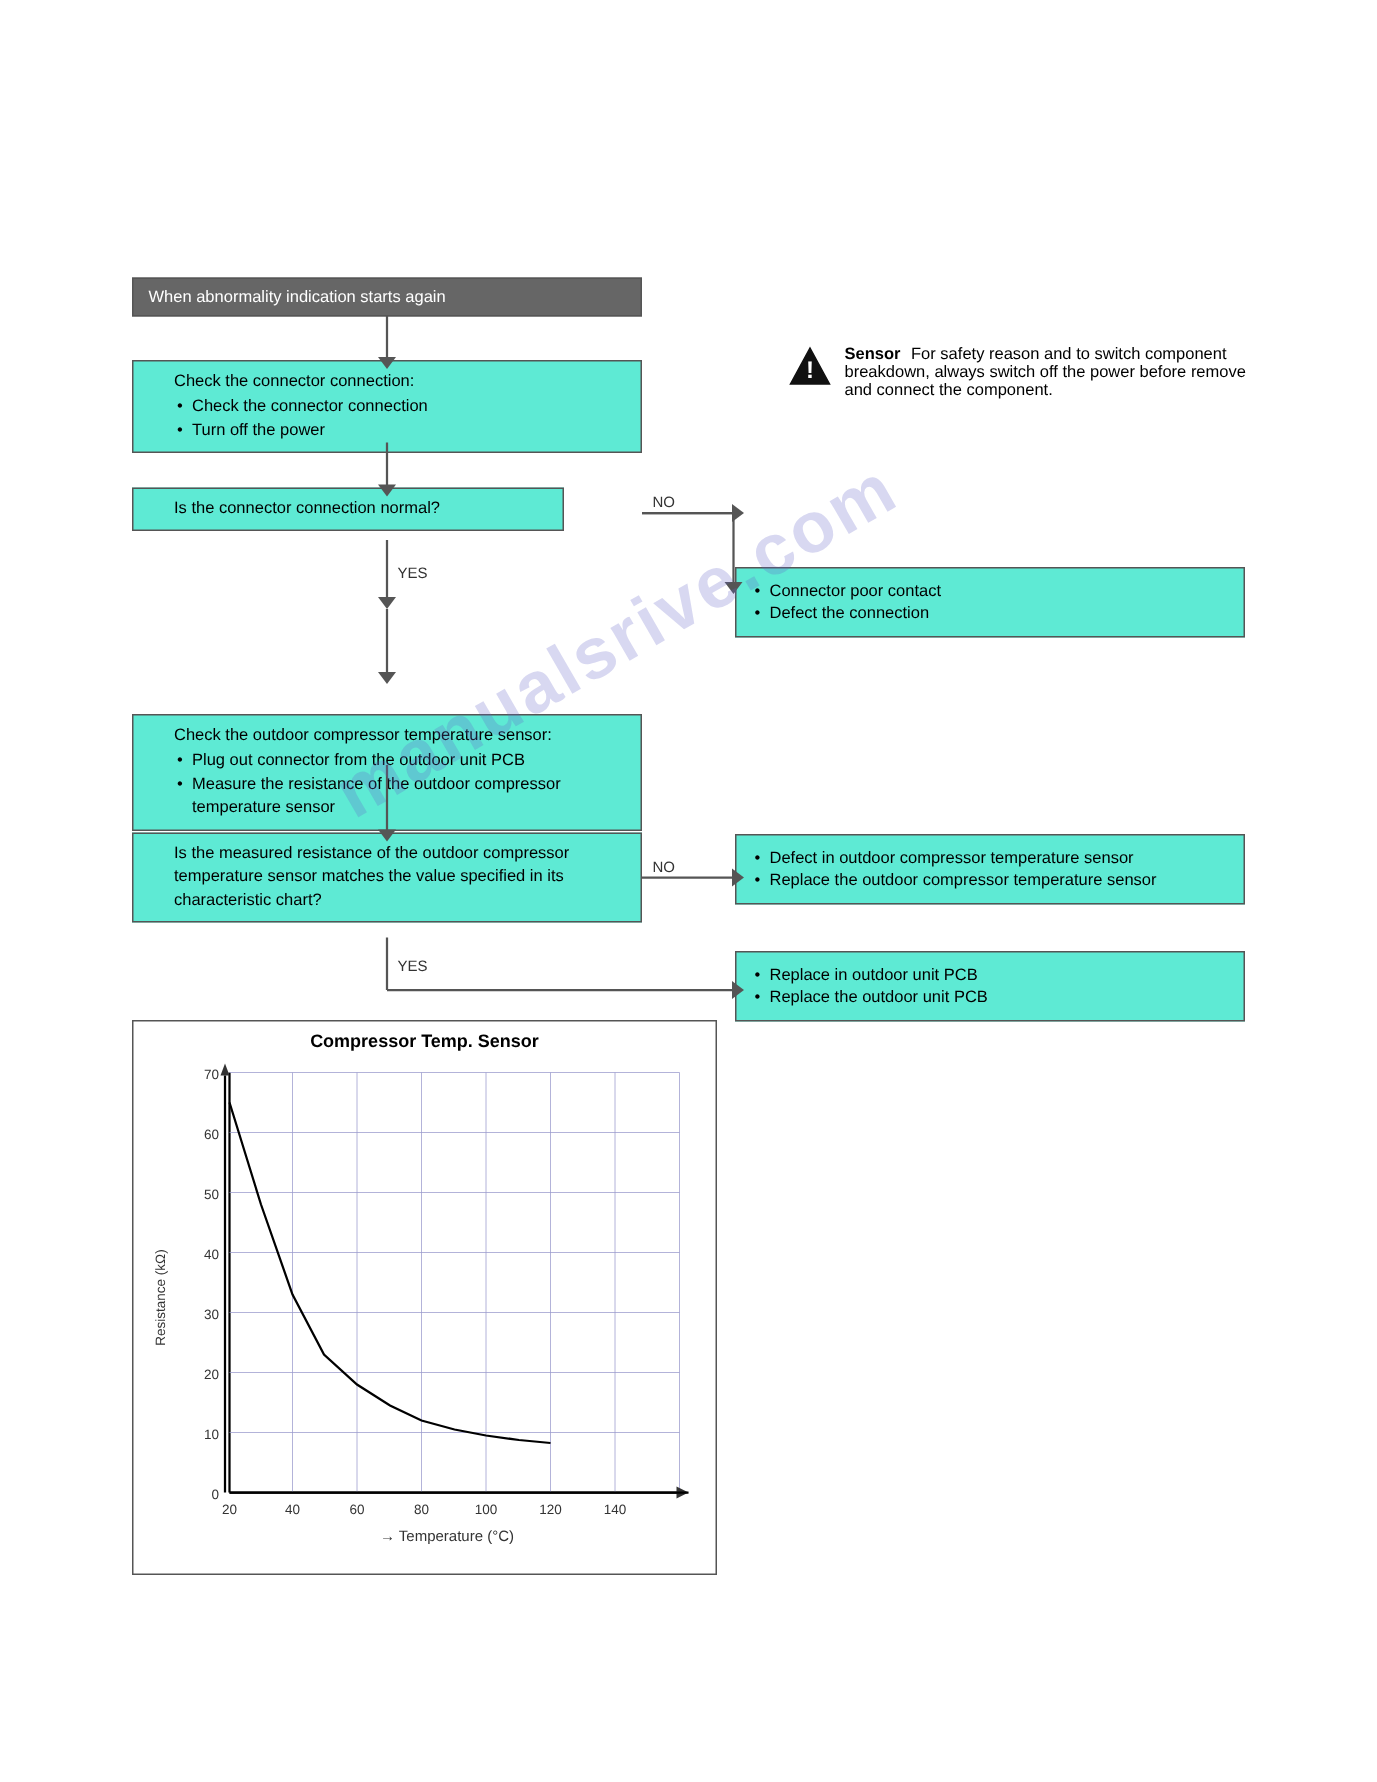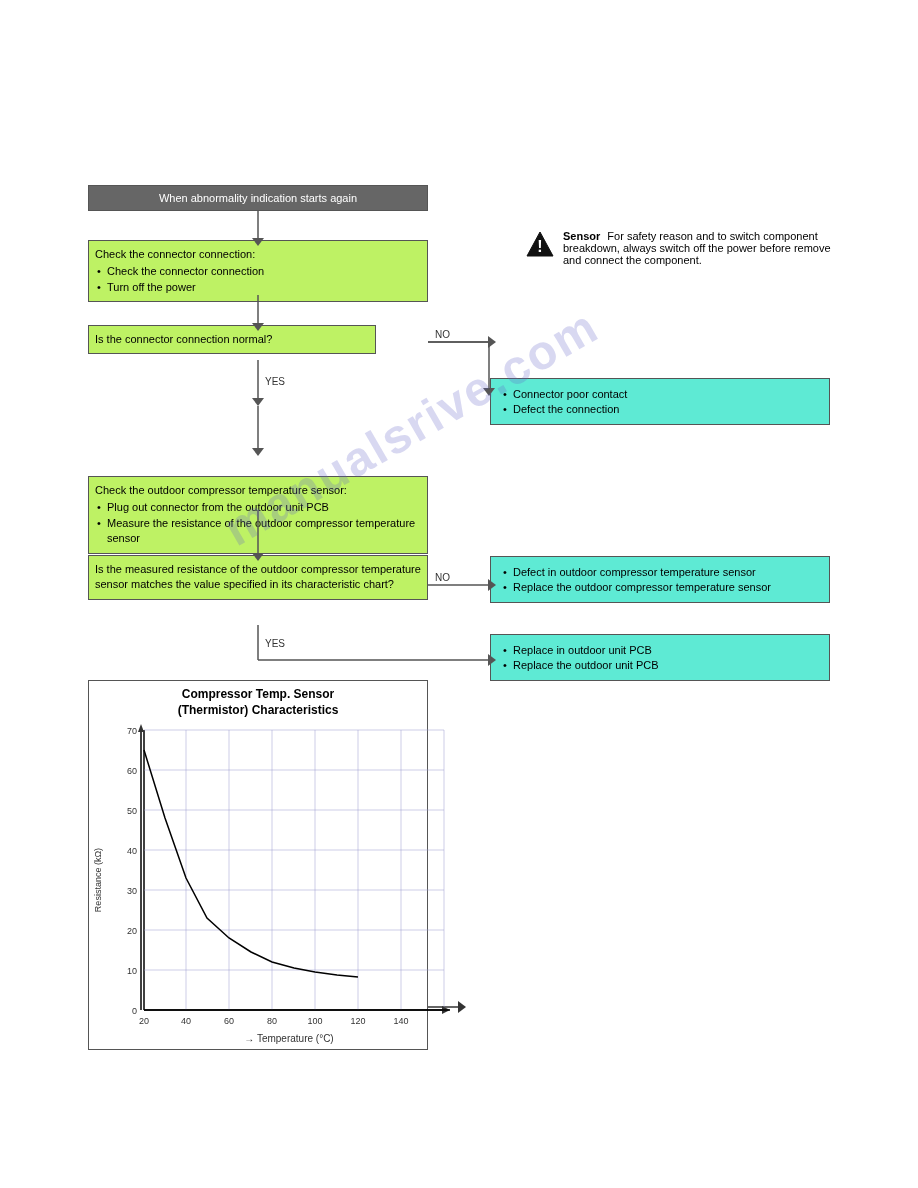--- a/index.html
+++ b/index.html
@@ -16,32 +16,31 @@
     .page {
       width: 918px;
       min-height: 1188px;
       position: relative;
       padding: 20px;
     }
 
     
     .box {
       border: 1px solid #555;
-      padding: 6px 6px;
-      background: #bef264;
+      padding: 6px 27px;
+      background: #5eead4;
       line-height: 1.4;
       position: relative;
     }
 
     .box-dark {
       background: #666;
       color: #fff;
       border: 1px solid #555;
       padding: 6px 10px;
-      text-align: center;
     }
 
     .box-gray {
       background: #5eead4;
       border: 1px solid #555;
       padding: 6px 10px;
       line-height: 1.4;
     }
 
     .bullet-list {
@@ -243,24 +242,23 @@
     <line x1="258" y1="660" x2="490" y2="660" stroke="#555" stroke-width="1.5"></line>
     <polygon points="488,654 488,666 496,660" fill="#555"></polygon>
 
     <line x1="112" y1="940" x2="112" y2="700" stroke="#333" stroke-width="1.5"></line>
     <polygon points="106,702 118,702 112,694" fill="#333"></polygon>
 
     <line x1="152" y1="1007" x2="460" y2="1007" stroke="#333" stroke-width="1.5"></line>
     <polygon points="458,1001 458,1013 466,1007" fill="#333"></polygon>
   </svg>
 
-  <div class="chart-container" style="top:680px; left:88px; width:340px; height:370px; border:1px solid #555; background:#fff;">
+  <div class="chart-container" style="top:680px; left:88px; width:390px; height:370px; border:1px solid #555; background:#fff;">
     <div class="chart-title">
       <div>Compressor Temp. Sensor</div>
-      <div>(Thermistor) Characteristics</div>
     </div>
 
     <svg viewBox="0 0 370 330" width="370" height="330" style="display:block; margin: 0 auto;">
 
       <line x1="55" y1="10" x2="55" y2="290" stroke="#000" stroke-width="1.5"></line>
 
       <line x1="55" y1="290" x2="355" y2="290" stroke="#000" stroke-width="1.5"></line>
 
       <line x1="97" y1="10" x2="97" y2="290" stroke="#9999cc" stroke-width="0.5"></line>
       <line x1="140" y1="10" x2="140" y2="290" stroke="#9999cc" stroke-width="0.5"></line>

